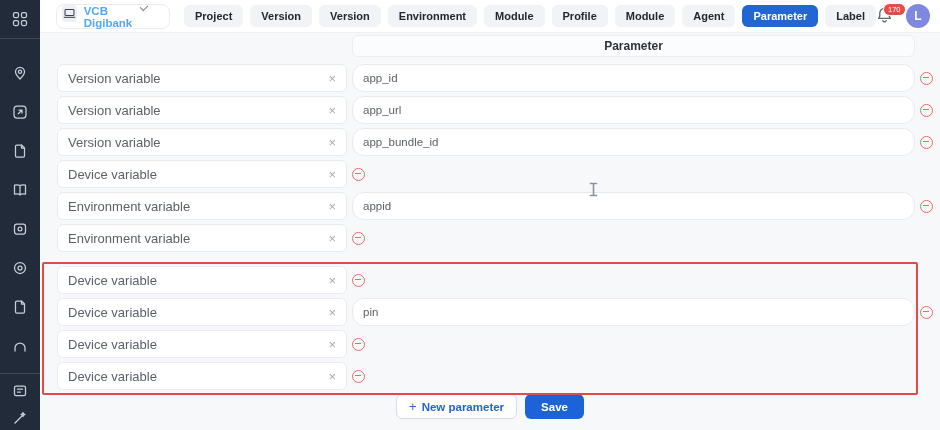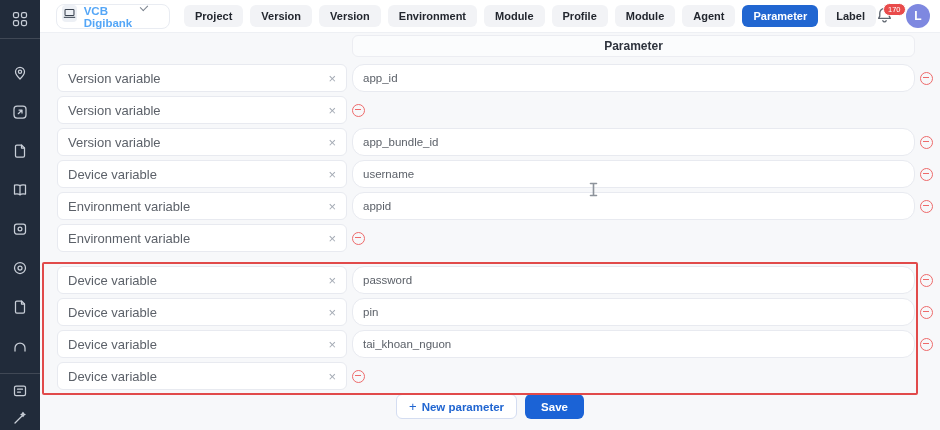--- a/index.html
+++ b/index.html
@@ -189,36 +189,36 @@
               <span class="clear">×</span>
             </div>
             <input class="param" type="text" value="app_id" style="">
             <span class="minus"></span>
           </div>
           <div class="row">
             <div class="select">
               <span class="sel-label">Version variable</span>
               <span class="clear">×</span>
             </div>
+            <input class="param" type="text" value="app_url" style="">
             <span class="minus"></span>
           </div>
           <div class="row">
             <div class="select">
               <span class="sel-label">Version variable</span>
               <span class="clear">×</span>
             </div>
             <input class="param" type="text" value="app_bundle_id" style="">
             <span class="minus"></span>
           </div>
           <div class="row">
             <div class="select">
               <span class="sel-label">Device variable</span>
               <span class="clear">×</span>
             </div>
-            <input class="param" type="text" value="username" style="">
             <span class="minus"></span>
           </div>
           <div class="row">
             <div class="select">
               <span class="sel-label">Environment variable</span>
               <span class="clear">×</span>
             </div>
             <input class="param" type="text" value="appid" style="">
             <span class="minus"></span>
           </div>
@@ -227,37 +227,35 @@
               <span class="sel-label">Environment variable</span>
               <span class="clear">×</span>
             </div>
             <span class="minus"></span>
           </div>
           <div class="row gap-top">
             <div class="select">
               <span class="sel-label">Device variable</span>
               <span class="clear">×</span>
             </div>
-            <input class="param" type="text" value="password" style="">
             <span class="minus"></span>
           </div>
           <div class="row">
             <div class="select">
               <span class="sel-label">Device variable</span>
               <span class="clear">×</span>
             </div>
             <input class="param" type="text" value="pin" style="">
             <span class="minus"></span>
           </div>
           <div class="row">
             <div class="select">
               <span class="sel-label">Device variable</span>
               <span class="clear">×</span>
             </div>
-            <input class="param" type="text" value="tai_khoan_nguon" style="">
             <span class="minus"></span>
           </div>
           <div class="row">
             <div class="select">
               <span class="sel-label">Device variable</span>
               <span class="clear">×</span>
             </div>
             <span class="minus"></span>
           </div>
         </div>

